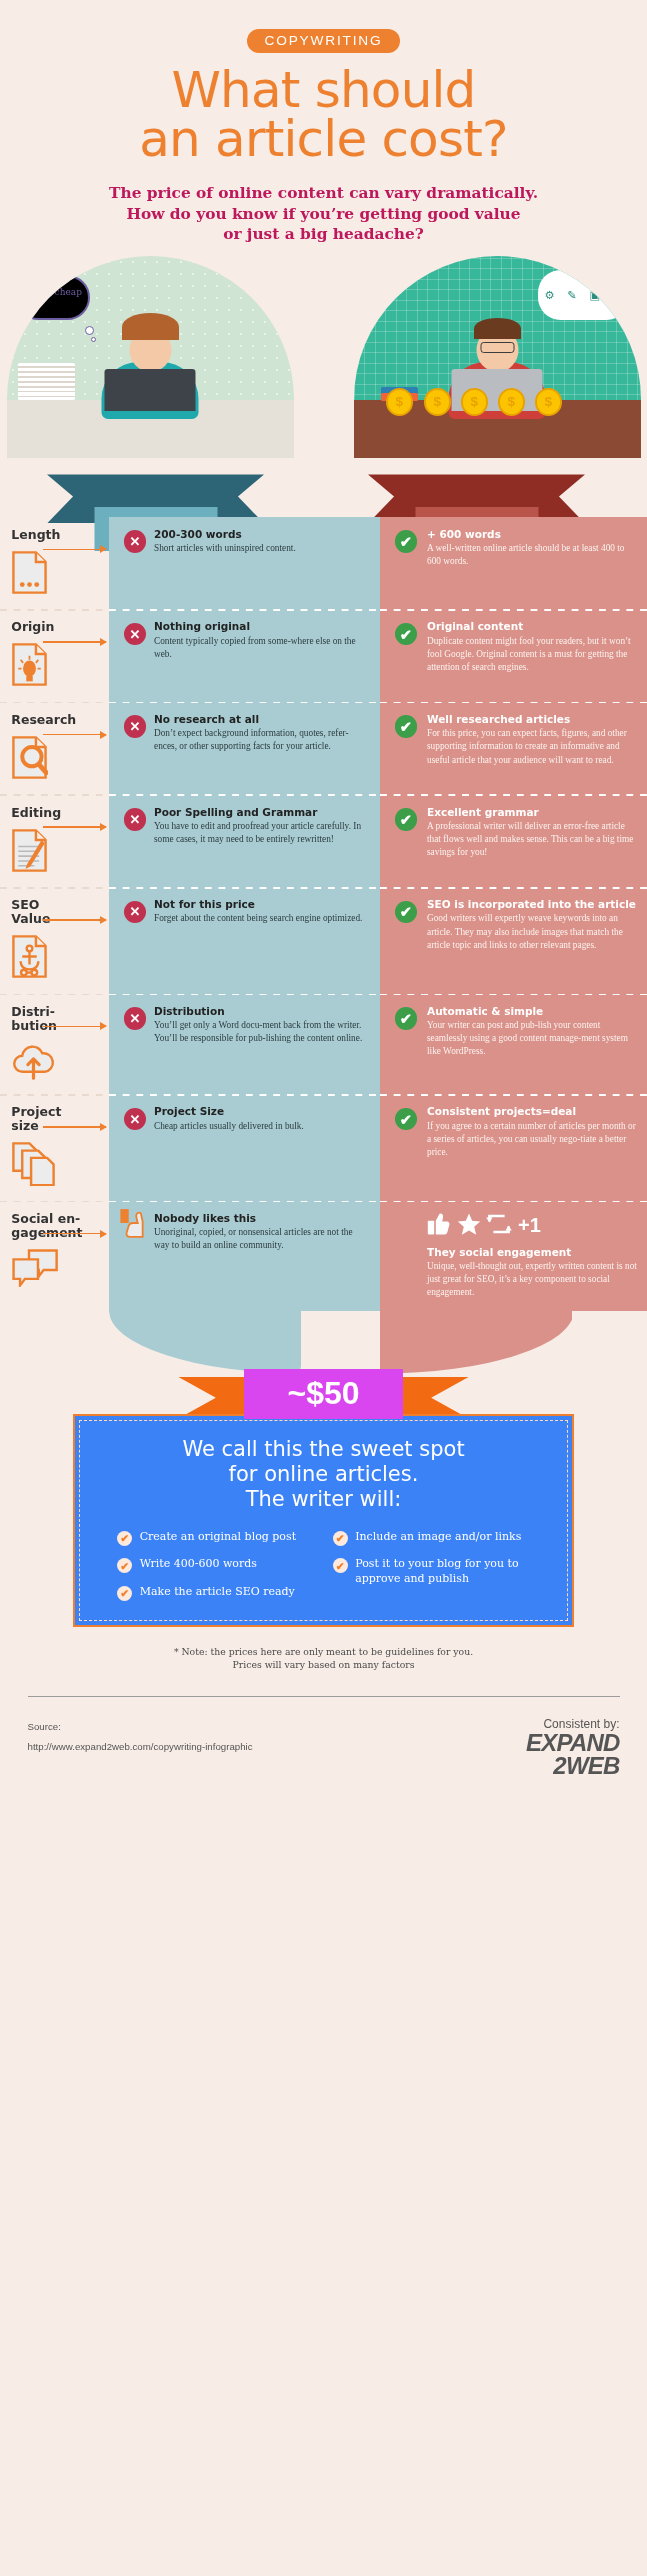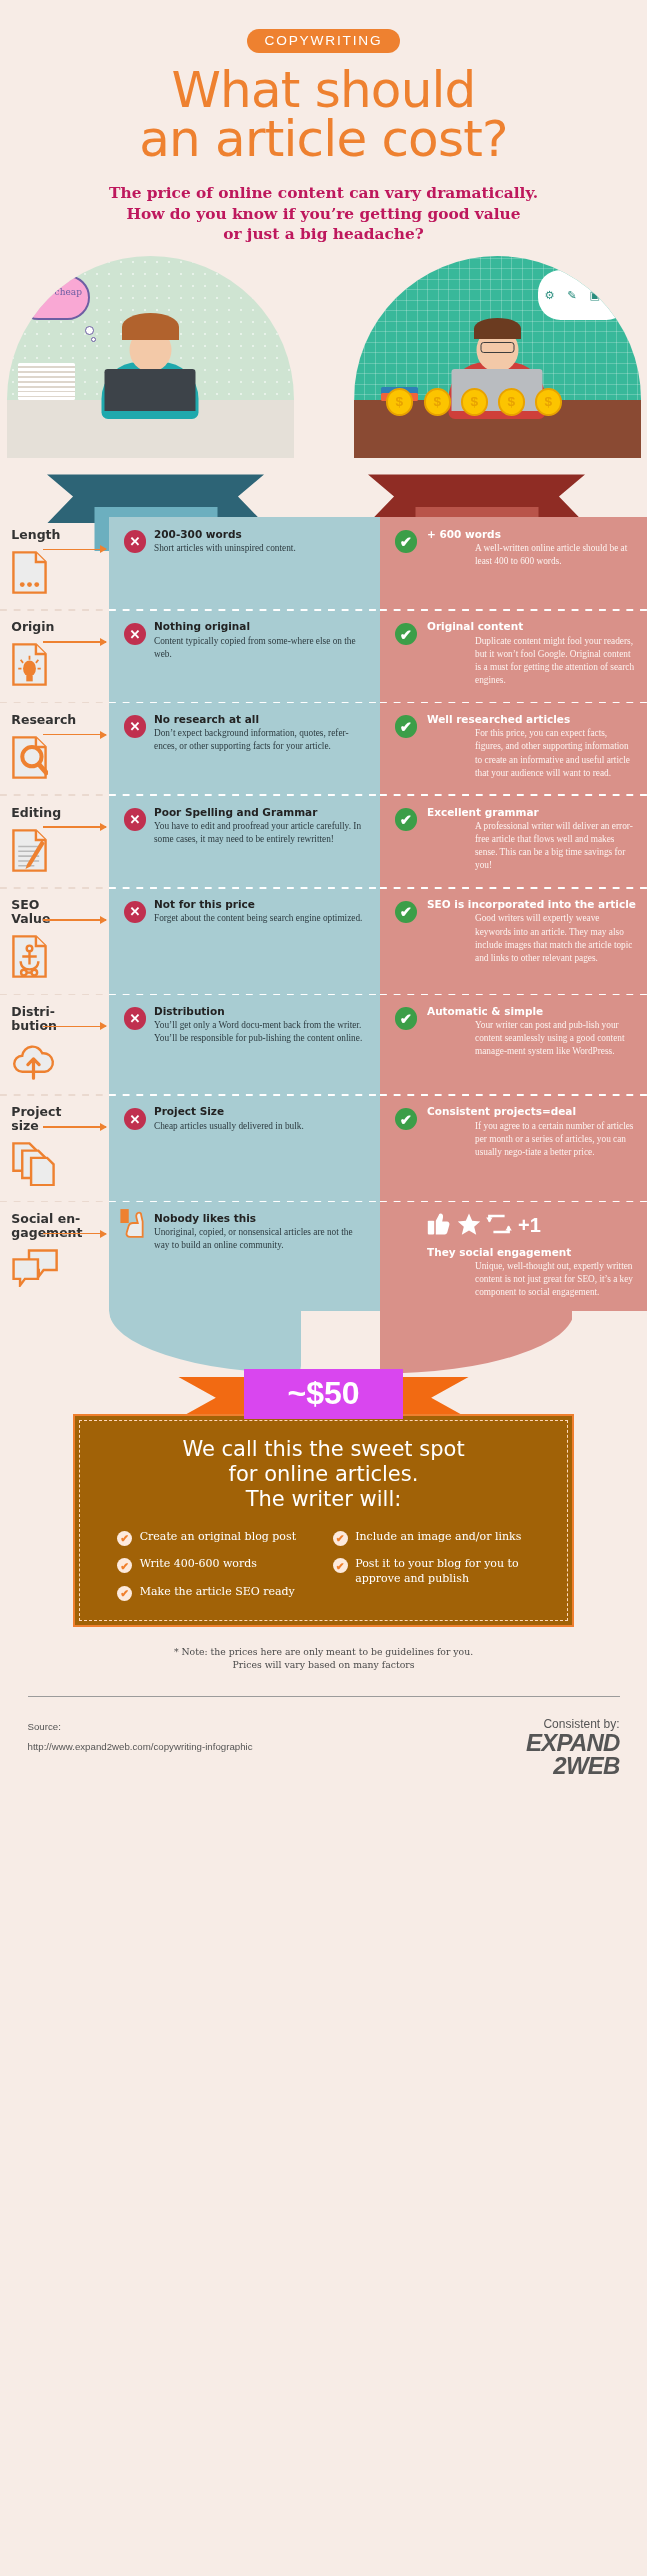--- a/index.html
+++ b/index.html
@@ -104,21 +104,21 @@
     position:absolute; bottom:47px; left:50%; transform:translateX(-50%);
     width:91px; height:42px; background:#3d4349; border-radius:3.2px 3.2px 0 0;
   }
   .laptop.silver { background:#b9bcc0; }
   .bubble {
     position:absolute; border-radius:50%;
     background:#fff; border:1.9px solid #6d5fa3;
   }
   .bubble.cloud {
     width:74px; height:45px; top:19.4px; left:9.7px;
-    border-radius:32px; background:#f9a8d4; border:2.1px solid #6d5fa3;
+    border-radius:32px; background:#000000; border:2.1px solid #6d5fa3;
     color:#6d5fa3; font-size:9px; text-align:center; line-height:1.2;
     padding-top:10.5px; font-family:"DejaVu Serif", serif;
   }
   .bubble.think {
     width:91px; height:50px; top:14.6px; right:11.3px;
     border-radius:22.6px; background:#fff; border:none;
     display:flex; align-items:center; justify-content:space-around;
     color:#2a8d7e; font-size:11.3px;
   }
   .bdot { position:absolute; border-radius:50%; background:#fff; }
@@ -197,21 +197,21 @@
     color:#fff; font-size:13px; font-weight:bold;
     font-family:"Liberation Sans", sans-serif;
   }
   .mark.x  { background:#c0304f; }
   .mark.ok { background:#3c9e48; font-size:14.6px; }
 
   .h4 { font-size:10.5px; font-weight:bold; line-height:1.2; margin-bottom:1.6px;
         font-family:"DejaVu Sans", sans-serif; }
   .p  { font-size:9.3px; line-height:1.42; font-family:Liberation Serif, serif; }
   .cheap .h4 { color:#222; } .cheap .p { color:#2d3b40; }
-  .good .h4  { color:#fff; }  .good .p  { color:#fdf3f0;margin-left:48px; }
+  .good .h4  { color:#fff; }  .good .p  { color:#fdf3f0; }
 
   .arrow {
     position:absolute; right:3.2px; top:32px; width:63px; height:1.6px; background:#ee8130;
   }
   .arrow::after {
     content:""; position:absolute; right:-0.8px; top:-3.2px;
     border-left:7.3px solid #ee8130; border-top:4px solid transparent;
     border-bottom:4px solid transparent;
   }
 
@@ -243,21 +243,21 @@
     clip-path: polygon(0 0,13% 50%,0 100%,100% 100%,87% 50%,100% 0);
   }
   .ribbon50 .plate50 {
     position:relative; z-index:2; width:159px; height:50px;
     background:#d946ef;
     display:flex; align-items:center; justify-content:center;
     color:#fff; font-size:32px; font-weight:bold;
     font-family:"Liberation Sans", sans-serif;
   }
   .sweet-box {
-    margin:0 73px; background:#a16207; border:2.4px solid #ef7f2e;
+    margin:0 73px; background:#3b82f6; border:2.4px solid #ef7f2e;
     padding:21px 24px 24px; position:relative; margin-top:-3.2px;
   }
   .sweet-box::before {
     content:""; position:absolute; inset:4px;
     border:1.6px dashed #ffd9bb; pointer-events:none;
   }
   .sweet-title {
     color:#fff; text-align:center; font-size:21px; line-height:1.18;
     font-family:"DejaVu Sans", sans-serif; font-weight:400;
   }

